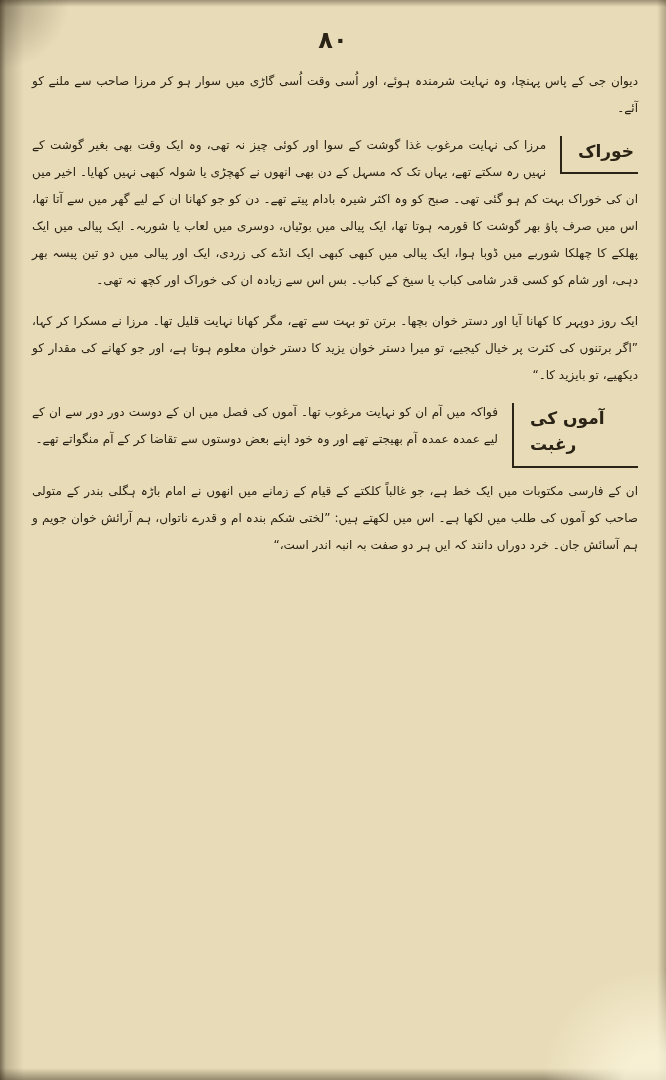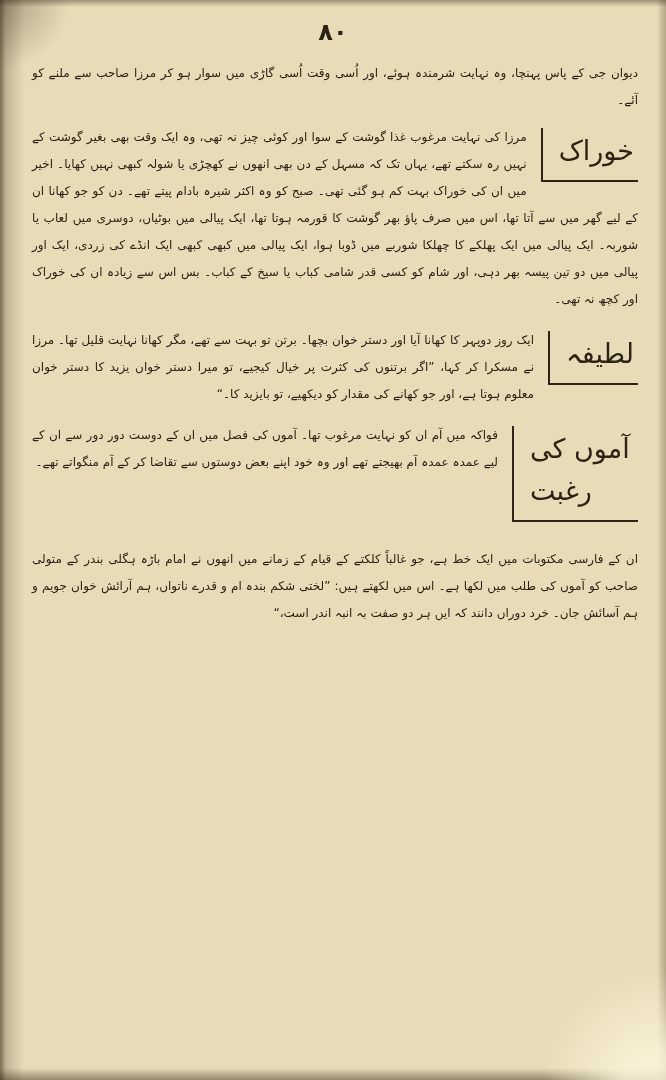--- a/index.html
+++ b/index.html
@@ -19,45 +19,45 @@
       radial-gradient(circle at 0% 0%, rgba(46,36,18,0.30) 0 10px, rgba(46,36,18,0) 70px),
       linear-gradient(90deg, rgba(46,36,18,0.60) 0, rgba(46,36,18,0.22) 6px, rgba(46,36,18,0) 24px),
       linear-gradient(270deg, rgba(46,36,18,0.30) 0, rgba(46,36,18,0) 9px),
       linear-gradient(180deg, rgba(46,36,18,0.40) 0, rgba(46,36,18,0) 7px),
       linear-gradient(0deg, rgba(46,36,18,0.45) 0, rgba(46,36,18,0) 12px),
       #e8dcb8;
     font-family: "DejaVu Sans", sans-serif;
     color: #2b2315;
   }
   .page-number {
-    padding-top: 18px;
+    padding-top: 26px;
     text-align: center;
     font-size: 24px;
     font-weight: 700;
     letter-spacing: 2px;
   }
   .content {
     direction: rtl;
     padding: 14px 28px 0 32px;
   }
   .para {
     margin: 0 0 10px 0;
     font-size: 12px;
     line-height: 2.25;
     text-align: justify;
   }
   .section { margin-bottom: 4px; }
   .section::after { content: ""; display: block; clear: both; }
   .heading {
     float: right;
-    font-size: 27px;
-    font-weight: 400;
+    font-size: 17px;
+    font-weight: 700;
     line-height: 1.55;
     padding: 2px 4px 8px 16px;
-    margin: 4px 0 20px 14px;
+    margin: 4px 0 6px 14px;
     border-left: 2px solid #2b2315;
     border-bottom: 2px solid #2b2315;
   }
   .heading.narrow { width: 104px; text-align: left; }
 </style>
 </head>
 <body>
 
 <div class="scan">
 
@@ -66,21 +66,20 @@
   <div class="content" dir="rtl">
 
     <p class="para">دیوان جی کے پاس پہنچا، وہ نہایت شرمندہ ہوئے، اور اُسی وقت اُسی گاڑی میں سوار ہو کر مرزا صاحب سے ملنے کو آئے۔</p>
 
     <div class="section">
       <div class="heading">خوراک</div>
       <p class="para">مرزا کی نہایت مرغوب غذا گوشت کے سوا اور کوئی چیز نہ تھی، وہ ایک وقت بھی بغیر گوشت کے نہیں رہ سکتے تھے، یہاں تک کہ مسہل کے دن بھی انھوں نے کھچڑی یا شولہ کبھی نہیں کھایا۔ اخیر میں ان کی خوراک بہت کم ہو گئی تھی۔ صبح کو وہ اکثر شیرہ بادام پیتے تھے۔ دن کو جو کھانا ان کے لیے گھر میں سے آتا تھا، اس میں صرف پاؤ بھر گوشت کا قورمہ ہوتا تھا، ایک پیالی میں بوٹیاں، دوسری میں لعاب یا شوربہ۔ ایک پیالی میں ایک پھلکے کا چھلکا شوربے میں ڈوبا ہوا، ایک پیالی میں کبھی کبھی ایک انڈے کی زردی، ایک اور پیالی میں دو تین پیسہ بھر دہی، اور شام کو کسی قدر شامی کباب یا سیخ کے کباب۔ بس اس سے زیادہ ان کی خوراک اور کچھ نہ تھی۔</p>
     </div>
 
     <div class="section">
-      <div class="heading">لطیفہ</div>
       <p class="para">ایک روز دوپہر کا کھانا آیا اور دستر خوان بچھا۔ برتن تو بہت سے تھے، مگر کھانا نہایت قلیل تھا۔ مرزا نے مسکرا کر کہا، ”اگر برتنوں کی کثرت پر خیال کیجیے، تو میرا دستر خوان یزید کا دستر خوان معلوم ہوتا ہے، اور جو کھانے کی مقدار کو دیکھیے، تو بایزید کا۔“</p>
     </div>
 
     <div class="section">
       <div class="heading narrow">آموں کی رغبت</div>
       <p class="para">فواکہ میں آم ان کو نہایت مرغوب تھا۔ آموں کی فصل میں ان کے دوست دور دور سے ان کے لیے عمدہ عمدہ آم بھیجتے تھے اور وہ خود اپنے بعض دوستوں سے تقاضا کر کے آم منگواتے تھے۔</p>
     </div>
 
     <div class="section">
       <p class="para">ان کے فارسی مکتوبات میں ایک خط ہے، جو غالباً کلکتے کے قیام کے زمانے میں انھوں نے امام باڑہ ہگلی بندر کے متولی صاحب کو آموں کی طلب میں لکھا ہے۔ اس میں لکھتے ہیں: ”لختی شکم بندہ ام و قدرے ناتواں، ہم آرائش خوان جویم و ہم آسائش جان۔ خرد دوراں دانند کہ ایں ہر دو صفت بہ انبہ اندر است،“</p>

